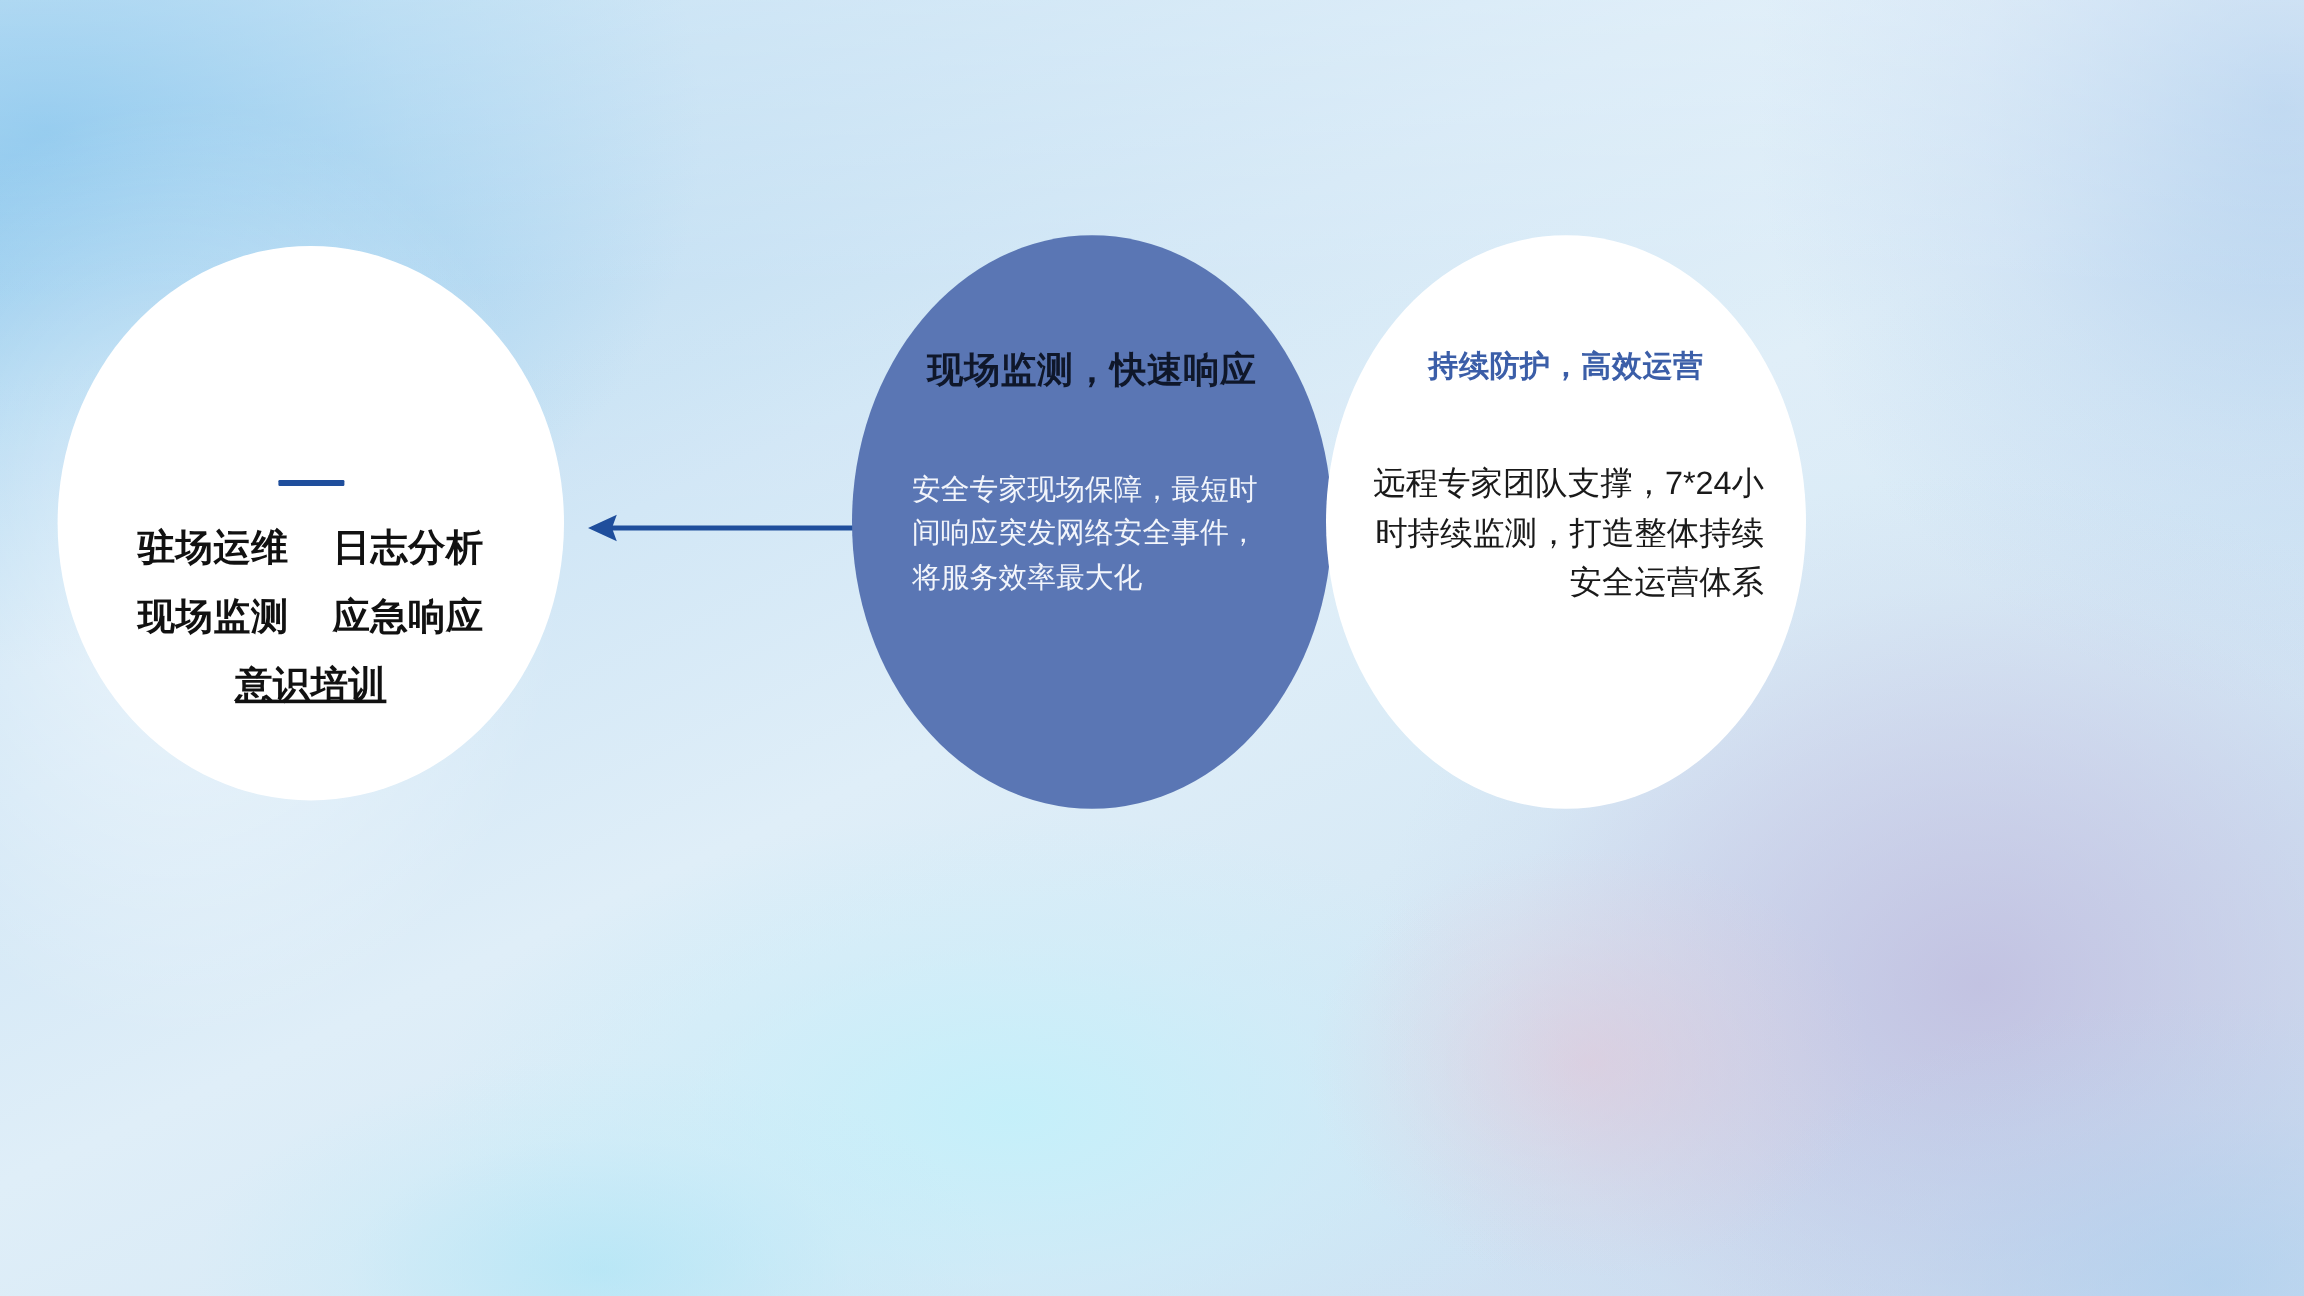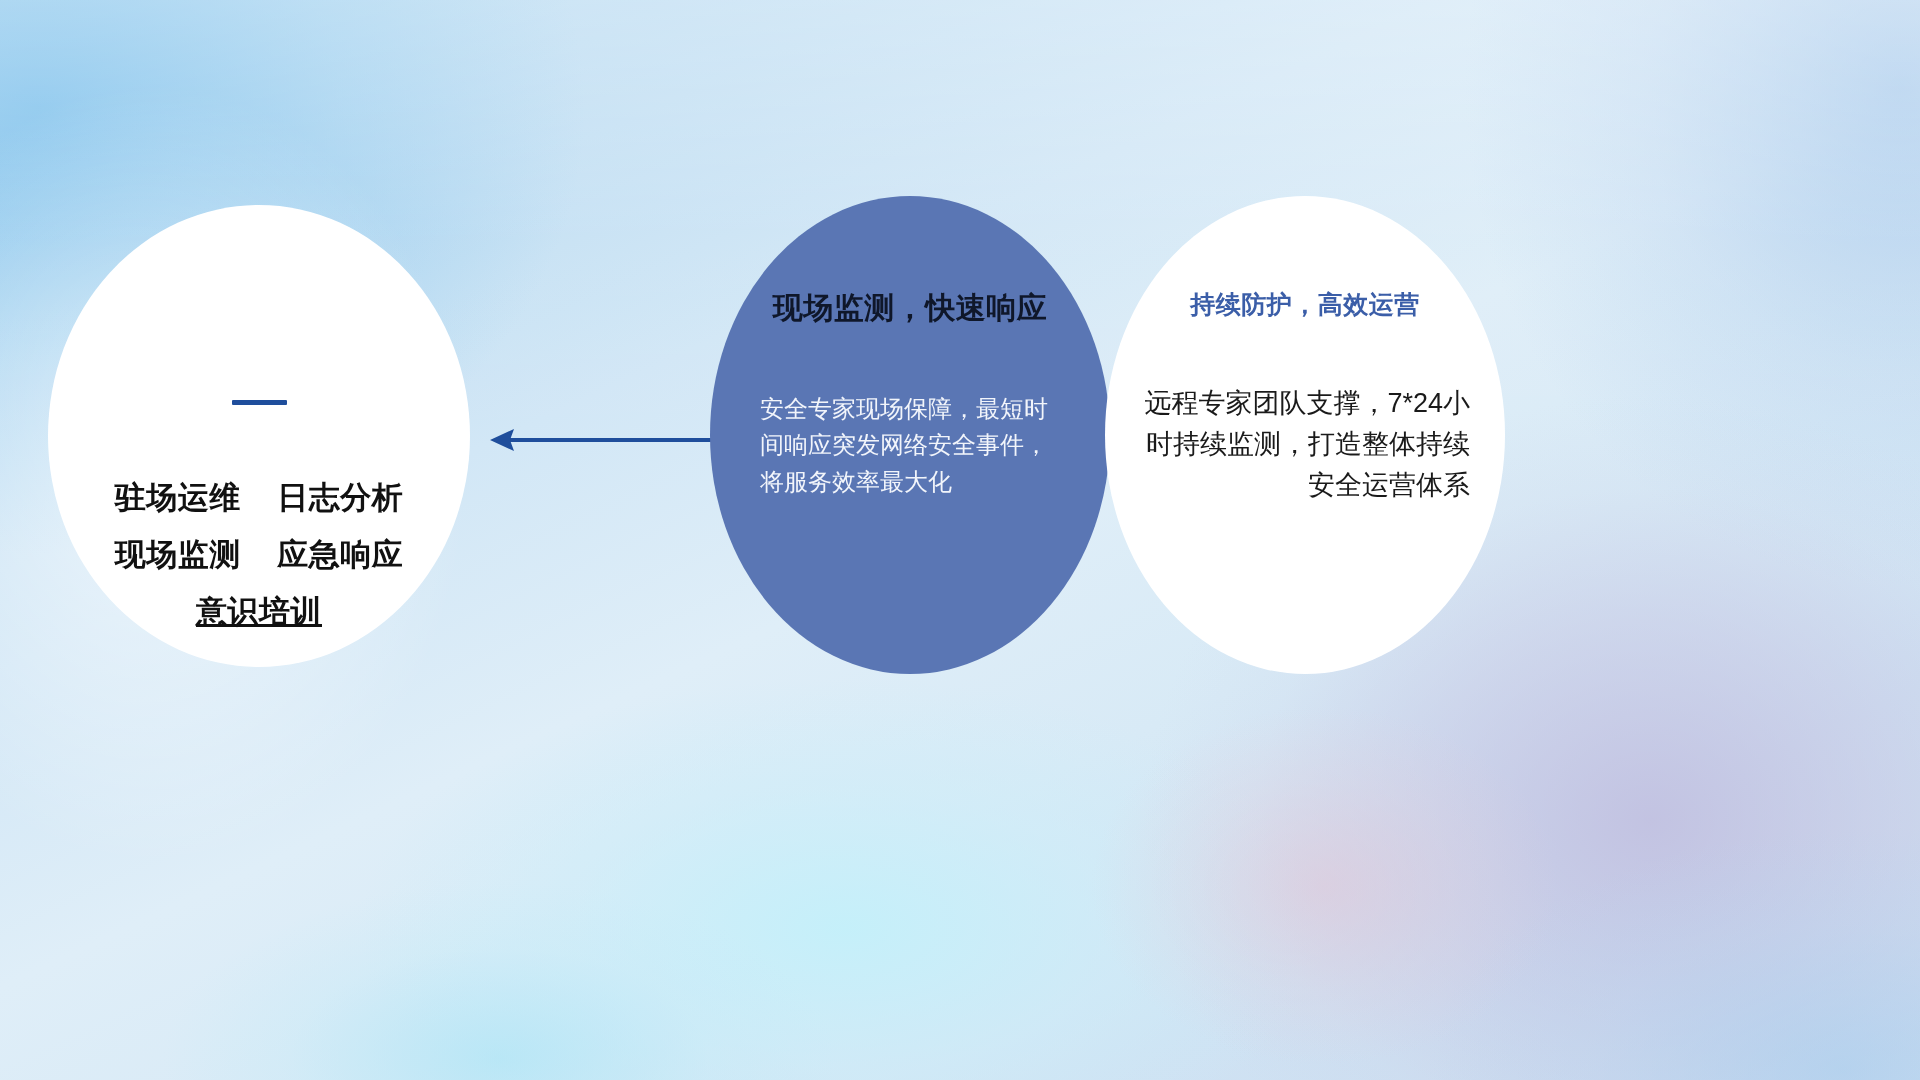--- a/index.html
+++ b/index.html
@@ -93,21 +93,20 @@
     display:flex;
     flex-direction:column;
     align-items:center;
   }
 
   #circle-left {
     left:48px; top:205px;
     width:422px; height:462px;
     background:#ffffff;
     justify-content:flex-start;
-    gap:41px;
   }
   .divider-dash {
     width:55px; height:5px;
     background:#1f4e9c;
     border-radius:1px;
     margin-top:195px;
   }
   .left-lines {
     margin-top:36px;
     text-align:center;

